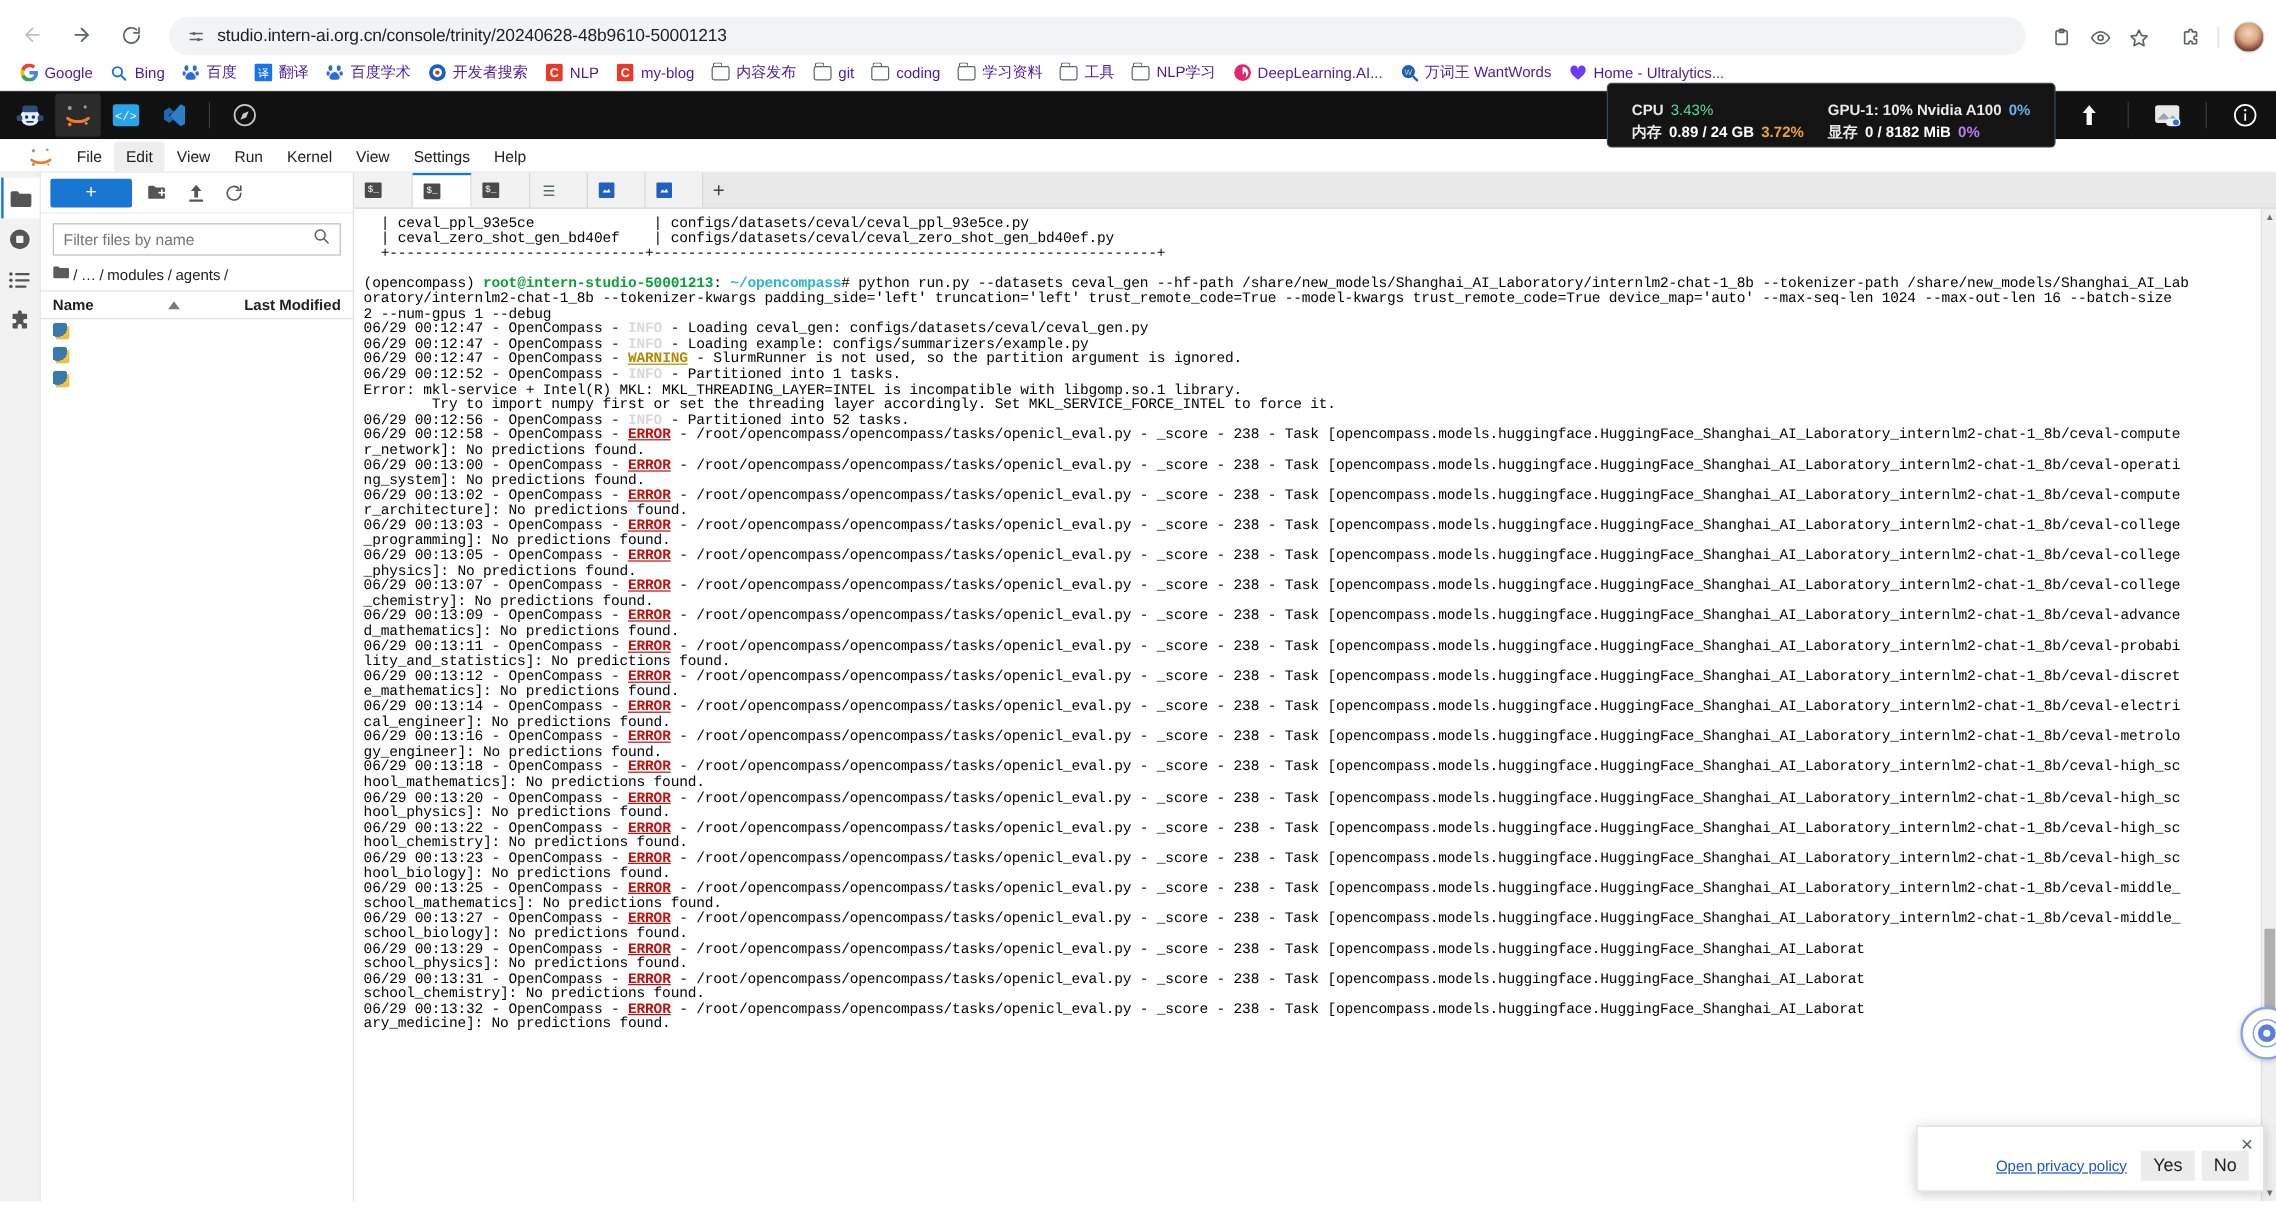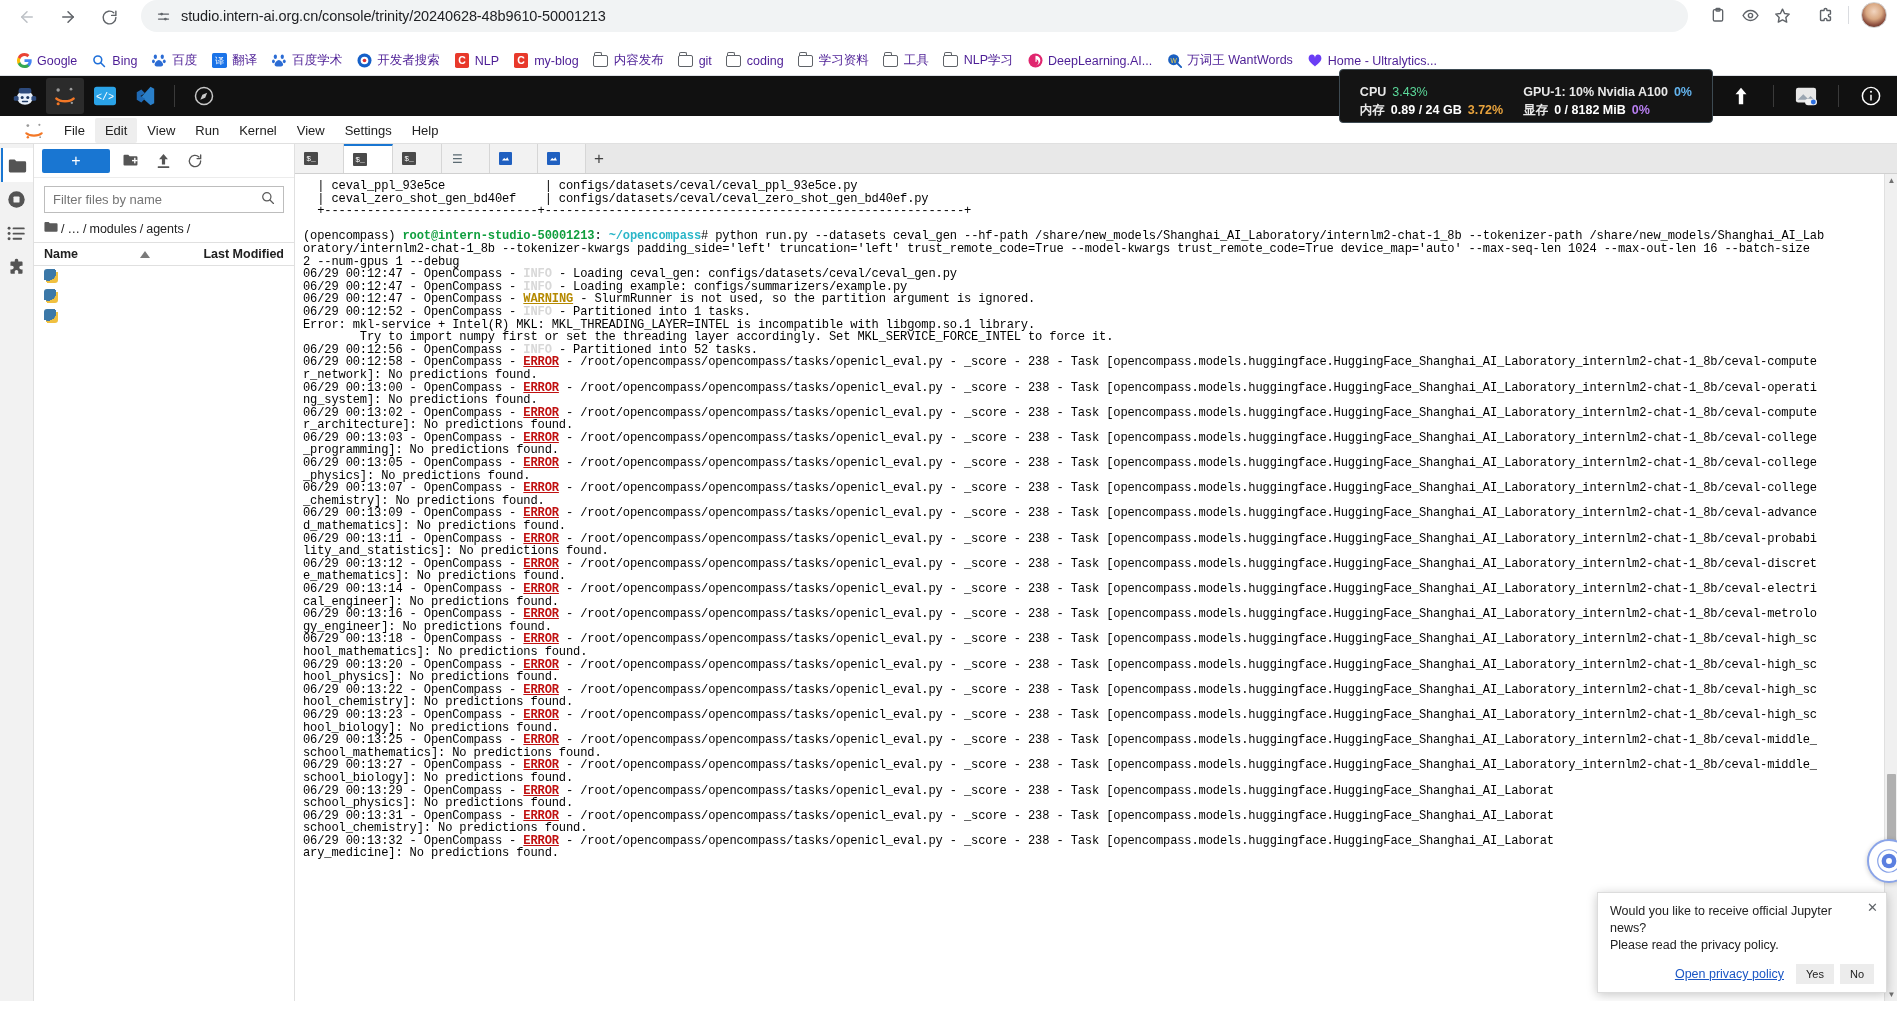--- a/index.html
+++ b/index.html
@@ -7,21 +7,21 @@
     width: 1897px; height: 1011px;
     overflow: hidden;
     font-family: "Liberation Sans", sans-serif;
     background: #ffffff;
   }
 
   
   #browser-chrome { width: 1897px; background: #ffffff; }
 
   #browser-toolbar {
-    height: 46px; display: flex; align-items: flex-start;
+    height: 46px; display: flex; align-items: flex-end;
     padding: 0 10px; gap: 7px; background: #ffffff;
   }
   .nav-btn {
     width: 34px; height: 34px; border-radius: 50%;
     display: flex; align-items: center; justify-content: center;
     color: #5f6368; font-size: 18px; cursor: pointer; flex: 0 0 auto;
   }
   .nav-btn.disabled { color: #bdc1c6; }
 
   #omnibox {
@@ -240,21 +240,21 @@
   }
   #jp-toast .toast-close {
     position: absolute; right: 8px; top: 7px; color: #5f6368;
     font-size: 13px; cursor: pointer;
   }
   #jp-toast .toast-body { line-height: 1.35; padding-right: 18px; }
   #jp-toast .toast-actions {
     display: flex; justify-content: flex-end; align-items: center; gap: 6px; margin-top: 10px;
   }
   .toast-link { color: #1a56c4; text-decoration: underline; font-size: 12.5px; cursor: pointer; padding: 3px 6px; }
-  .toast-btn { background: #ececec; border: none; font-size: 11px; padding: 4px 10px; cursor: pointer; color:#212121;
+  .toast-btn { background: #ececec; border: none; font-size: 15px; padding: 4px 10px; cursor: pointer; color:#212121;
                font-family: "Liberation Sans", sans-serif; }
 
   
   #jp-fab {
     position: absolute; right: -14px; bottom: 118px; width: 44px; height: 44px;
     border-radius: 50%; background: #ffffff; border: 2px solid #8aa4e8;
     display: flex; align-items: center; justify-content: center; z-index: 30;
     box-shadow: 0 1px 5px rgba(0,0,0,.2); cursor: pointer;
   }
 </style>
@@ -754,25 +754,20 @@
       <div id="jp-fab">
         <svg width="26" height="26" viewBox="0 0 30 30">
           <circle cx="15" cy="15" r="13" fill="#ffffff" stroke="#8aa4e8" stroke-width="1.4"></circle>
           <circle cx="15" cy="15" r="8.5" fill="#5b7fe0"></circle>
           <circle cx="15" cy="15" r="3.4" fill="#ffffff"></circle>
         </svg>
       </div>
 
       <div id="jp-toast">
         <span class="toast-close">✕</span>
-        <div class="toast-body">
-          <div>Would you like to receive official Jupyter</div>
-          <div>news?</div>
-          <div>Please read the privacy policy.</div>
-        </div>
         <div class="toast-actions">
           <span class="toast-link">Open privacy policy</span>
           <button class="toast-btn">Yes</button>
           <button class="toast-btn">No</button>
         </div>
       </div>
     </div>
   </div>
 </div>
 

